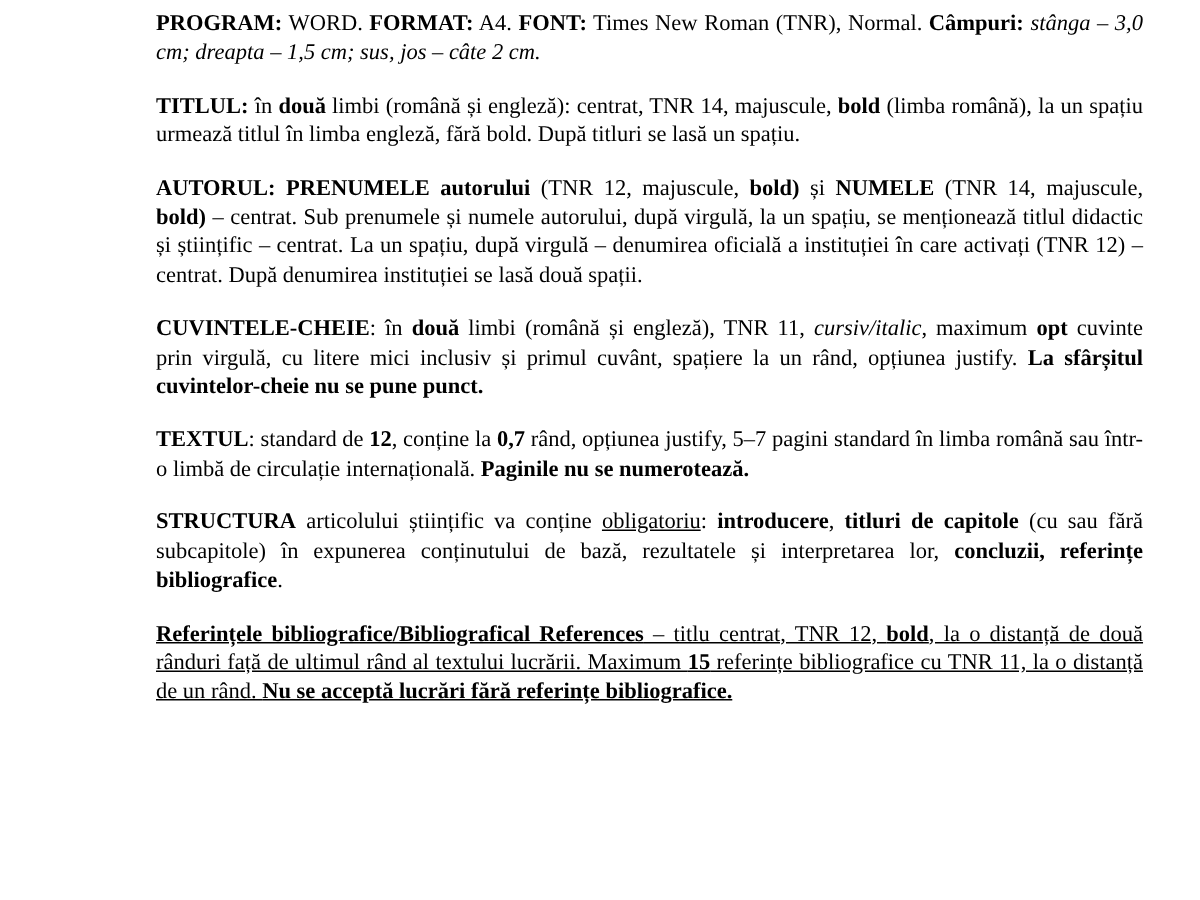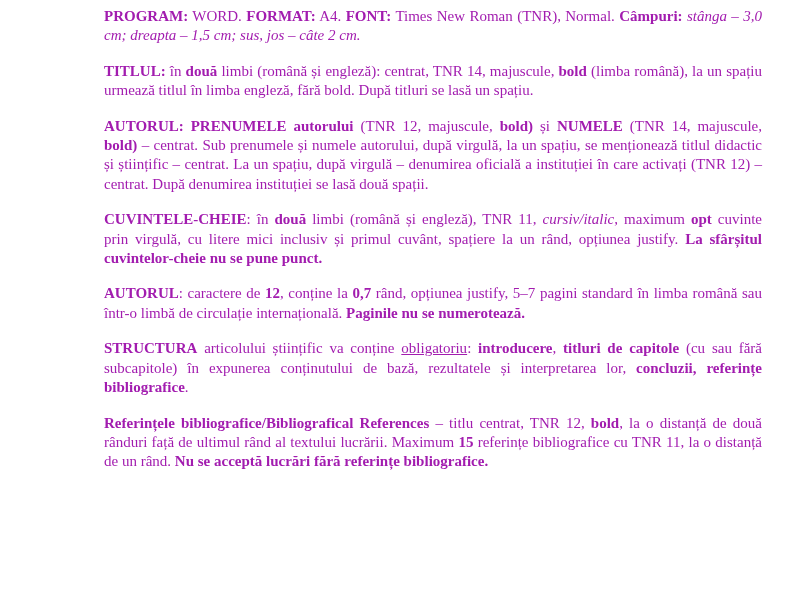--- a/index.html
+++ b/index.html
@@ -17,38 +17,38 @@
     background: #ffffff;
   }
   .doc {
     position: absolute;
     left: 104px;
     top: 7px;
     width: 658px;
     font-family: "Liberation Serif", "DejaVu Serif", serif;
     font-size: 15px;
     line-height: 19.4px;
-    color: #a21caf;
+    color: #000000;
     text-align: justify;
   }
   .para {
     margin: 0 0 16px 0;
     padding: 0;
   }
-  .para:last-child { margin-bottom: 0; }
+  .para:last-child { margin-bottom: 0; text-decoration: underline; }
   .b { font-weight: bold; }
   .i { font-style: italic; }
   .u { text-decoration: underline; font-family: Liberation Serif, serif; }
 </style>
 </head>
 <body>
 
 <div class="page">
   <div class="doc">
       <p class="para"><span class="b">PROGRAM:</span><span> WORD. </span><span class="b">FORMAT:</span><span> A4. </span><span class="b">FONT:</span><span> Times New Roman (TNR), Normal. </span><span class="b">Câmpuri:</span><span> </span><span class="i">stânga – 3,0 cm; dreapta – 1,5 cm; sus, jos – câte 2 cm.</span></p>
       <p class="para"><span class="b">TITLUL:</span><span> în </span><span class="b">două</span><span> limbi (română și engleză): centrat, TNR 14, majuscule, </span><span class="b">bold</span><span> (limba română), la un spațiu urmează titlul în limba engleză, fără bold. După titluri se lasă un spațiu.</span></p>
       <p class="para"><span class="b">AUTORUL: PRENUMELE autorului</span><span> (TNR 12, majuscule, </span><span class="b">bold)</span><span> și </span><span class="b">NUMELE</span><span> (TNR 14, majuscule, </span><span class="b">bold)</span><span> – centrat. Sub prenumele și numele autorului, după virgulă, la un spațiu, se menționează titlul didactic și științific – centrat. La un spațiu, după virgulă – denumirea oficială a instituției în care activați (TNR 12) – centrat. După denumirea instituției se lasă două spații.</span></p>
       <p class="para"><span class="b">CUVINTELE-CHEIE</span><span>: în </span><span class="b">două</span><span> limbi (română și engleză), TNR 11, </span><span class="i">cursiv/italic</span><span>, maximum </span><span class="b">opt</span><span> cuvinte prin virgulă, cu litere mici inclusiv și primul cuvânt, spațiere la un rând, opțiunea justify. </span><span class="b">La sfârșitul cuvintelor-cheie nu se pune punct.</span></p>
-      <p class="para"><span class="b">AUTORUL</span><span>: caractere de </span><span class="b">12</span><span>, conține la </span><span class="b">0,7</span><span> rând, opțiunea justify, 5–7 pagini standard în limba română sau într-o limbă de circulație internațională. </span><span class="b">Paginile nu se numerotează.</span></p>
+      <p class="para"><span class="b">TEXTUL</span><span>: standard de </span><span class="b">12</span><span>, conține la </span><span class="b">0,7</span><span> rând, opțiunea justify, 5–7 pagini standard în limba română sau într-o limbă de circulație internațională. </span><span class="b">Paginile nu se numerotează.</span></p>
       <p class="para"><span class="b">STRUCTURA</span><span> articolului științific va conține </span><span class="u">obligatoriu</span><span>: </span><span class="b">introducere</span><span>, </span><span class="b">titluri de capitole</span><span> (cu sau fără subcapitole) în expunerea conținutului de bază, rezultatele și interpretarea lor, </span><span class="b">concluzii, referințe bibliografice</span><span>.</span></p>
       <p class="para"><span class="b">Referințele bibliografice/Bibliografical References</span><span> – titlu centrat, TNR 12, </span><span class="b">bold</span><span>, la o distanță de două rânduri față de ultimul rând al textului lucrării. Maximum </span><span class="b">15</span><span> referințe bibliografice cu TNR 11, la o distanță de un rând. </span><span class="b">Nu se acceptă lucrări fără referințe bibliografice.</span></p>
     </div>
 </div>
 
 </body></html>

